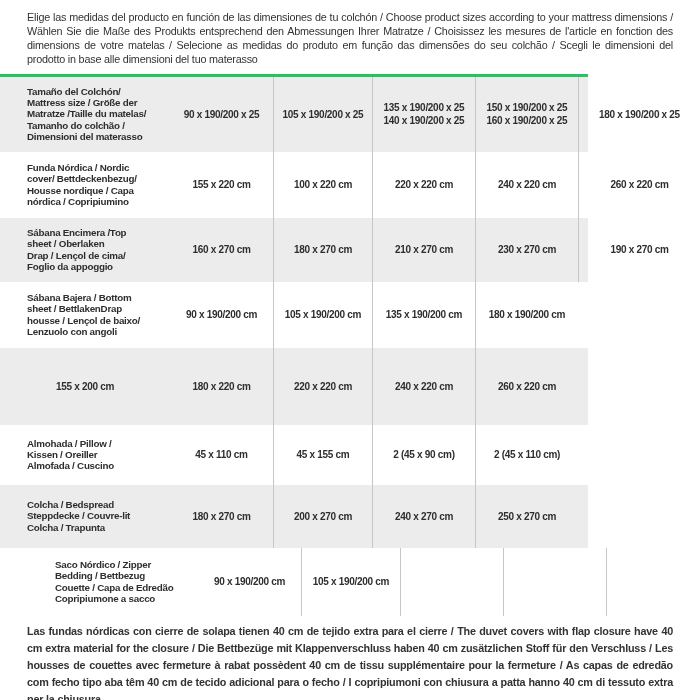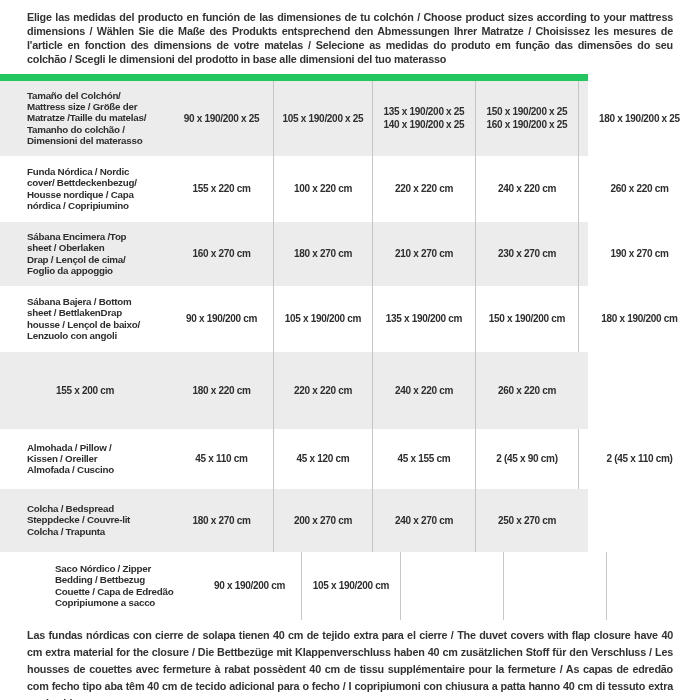--- a/index.html
+++ b/index.html
@@ -7,30 +7,30 @@
     width:700px;height:700px;
     background:#ffffff;
     font-family:"Liberation Sans", sans-serif;
     color:#2e2e2e;
     overflow:hidden;
     -webkit-font-smoothing:antialiased;
   }
   .intro{
     margin:11px 27px 0 27px;
     font-size:10.8px;
-    font-weight:bold;
+    font-weight:normal;
     line-height:13.9px;
     letter-spacing:-0.2px;
     text-align:justify;
     color:#333333;
   }
   .size-table{
     margin-top:7px;
     width:588px;
-    border-top:7px solid #22c55e;
+    border-top:3px solid #22c55e;
   }
   .row{
     display:grid;
     grid-template-columns:170px 103px 99px 103px 103px 122px;
   }
   .row:nth-child(odd){background:#ececec;}
   .row:nth-child(even){background:#ffffff;}
   .row:nth-child(1){height:75px;}
   .row:nth-child(2){height:66px;}
   .row:nth-child(3){height:64px;}
@@ -118,38 +118,36 @@
   </div>
 
   <div class="row">
     <div class="cell label">Sábana Bajera / Bottom
 sheet / BettlakenDrap
 housse / Lençol de baixo/
 Lenzuolo con angoli</div>
     <div class="cell">90 x 190/200 cm</div>
     <div class="cell">105 x 190/200 cm</div>
     <div class="cell">135 x 190/200 cm</div>
-    <div class="cell">150 x 190/200 cm</div>
     <div class="cell">180 x 190/200 cm</div>
   </div>
 
   <div class="row">
     <div class="cell">155 x 200 cm</div>
     <div class="cell">180 x 220 cm</div>
     <div class="cell">220 x 220 cm</div>
     <div class="cell">240 x 220 cm</div>
     <div class="cell">260 x 220 cm</div>
   </div>
 
   <div class="row">
     <div class="cell label">Almohada  / Pillow /
 Kissen / Oreiller
 Almofada / Cuscino</div>
     <div class="cell">45 x 110 cm</div>
-    <div class="cell">45 x 120 cm</div>
     <div class="cell">45 x 155 cm</div>
     <div class="cell">2 (45 x 90 cm)</div>
     <div class="cell">2 (45 x 110 cm)</div>
   </div>
 
   <div class="row">
     <div class="cell label">Colcha / Bedspread
 Steppdecke / Couvre-lit
 Colcha / Trapunta</div>
     <div class="cell">180 x 270 cm</div>

